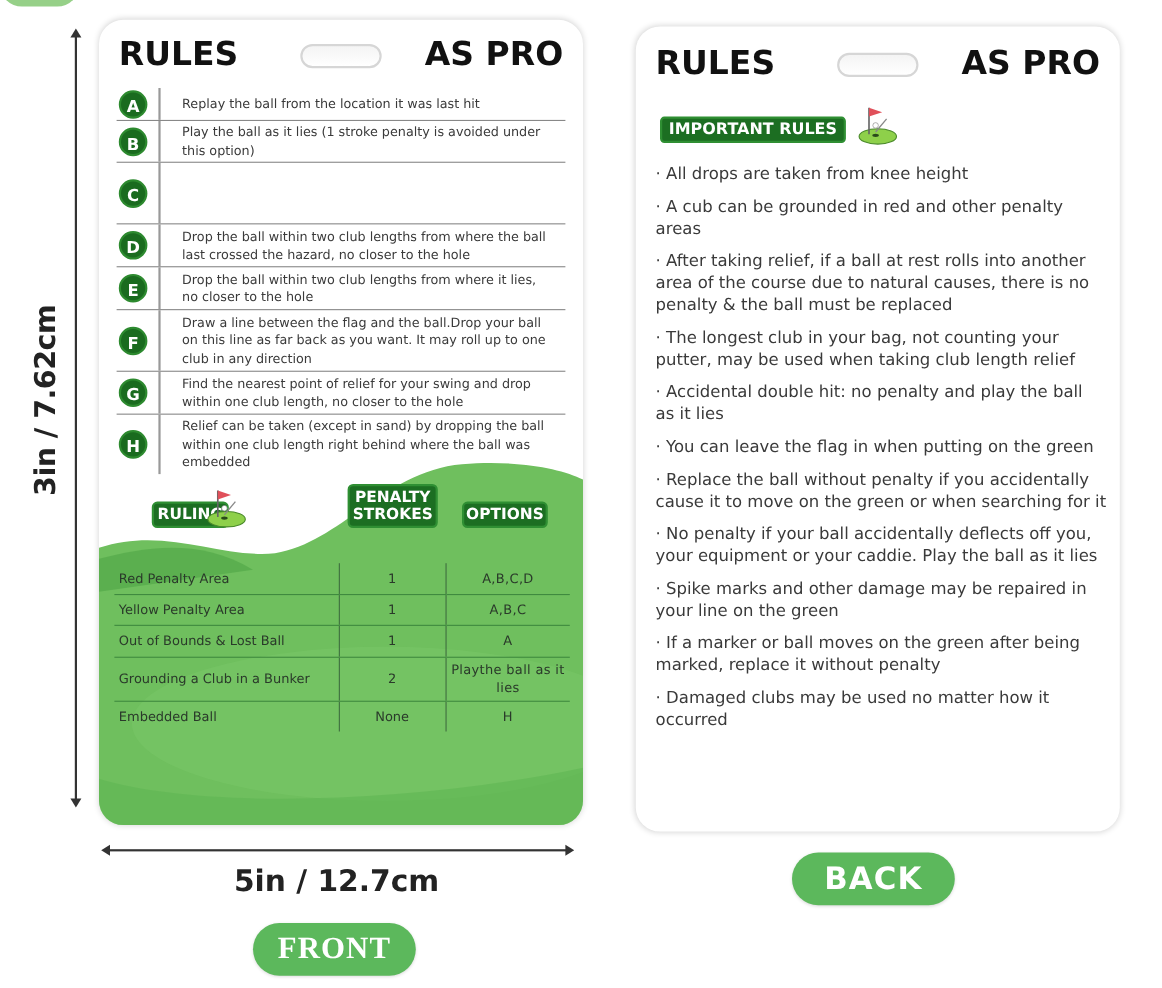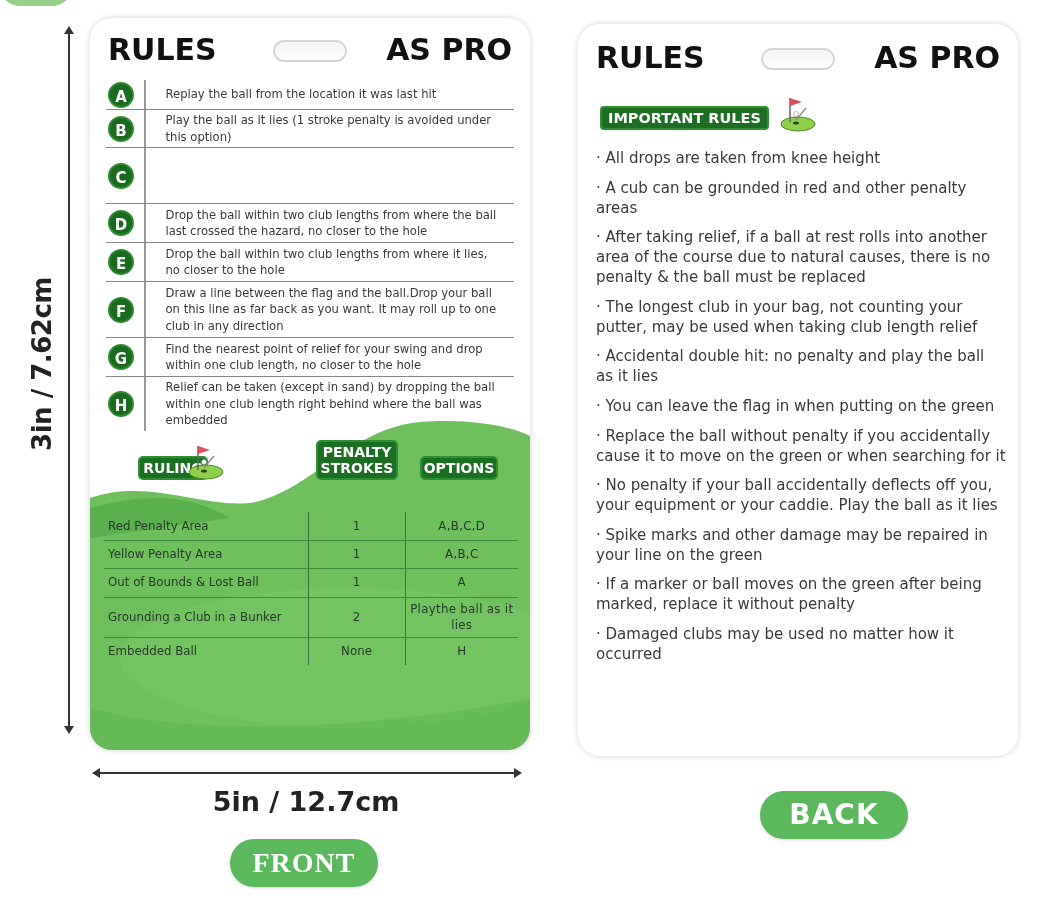--- a/index.html
+++ b/index.html
@@ -29,21 +29,21 @@
     .hdim-label {
       position: absolute; left: 96px; width: 420px; top: 786px; text-align: center;
       font-weight: bold; font-size: 27px; color: #222;
     }
     .pill {
       position: absolute; background: #5cb85c; color: #fff; font-weight: bold; font-size: 28px;
       border-radius: 26px; text-align: center; letter-spacing: 1px;
       box-shadow: 0 1px 3px rgba(0,0,0,0.15);
     }
     .pill.front { left: 230px; top: 839px; width: 148px; height: 48px; line-height: 48px; font-family: Liberation Serif, serif; }
-    .pill.back { left: 760px; top: 775px; width: 148px; height: 48px; line-height: 48px; margin-top: 16px; }
+    .pill.back { left: 720px; top: 775px; width: 148px; height: 48px; line-height: 48px; }
 
     
     .card {
       position: absolute; background: #fff; border-radius: 22px;
       box-shadow: 0 0 6px rgba(0,0,0,0.18);
       overflow: hidden;
     }
     .card.front { left: 90px; top: 18px; width: 440px; height: 732px; }
     .card.back { left: 578px; top: 24px; width: 440px; height: 732px; }
 

